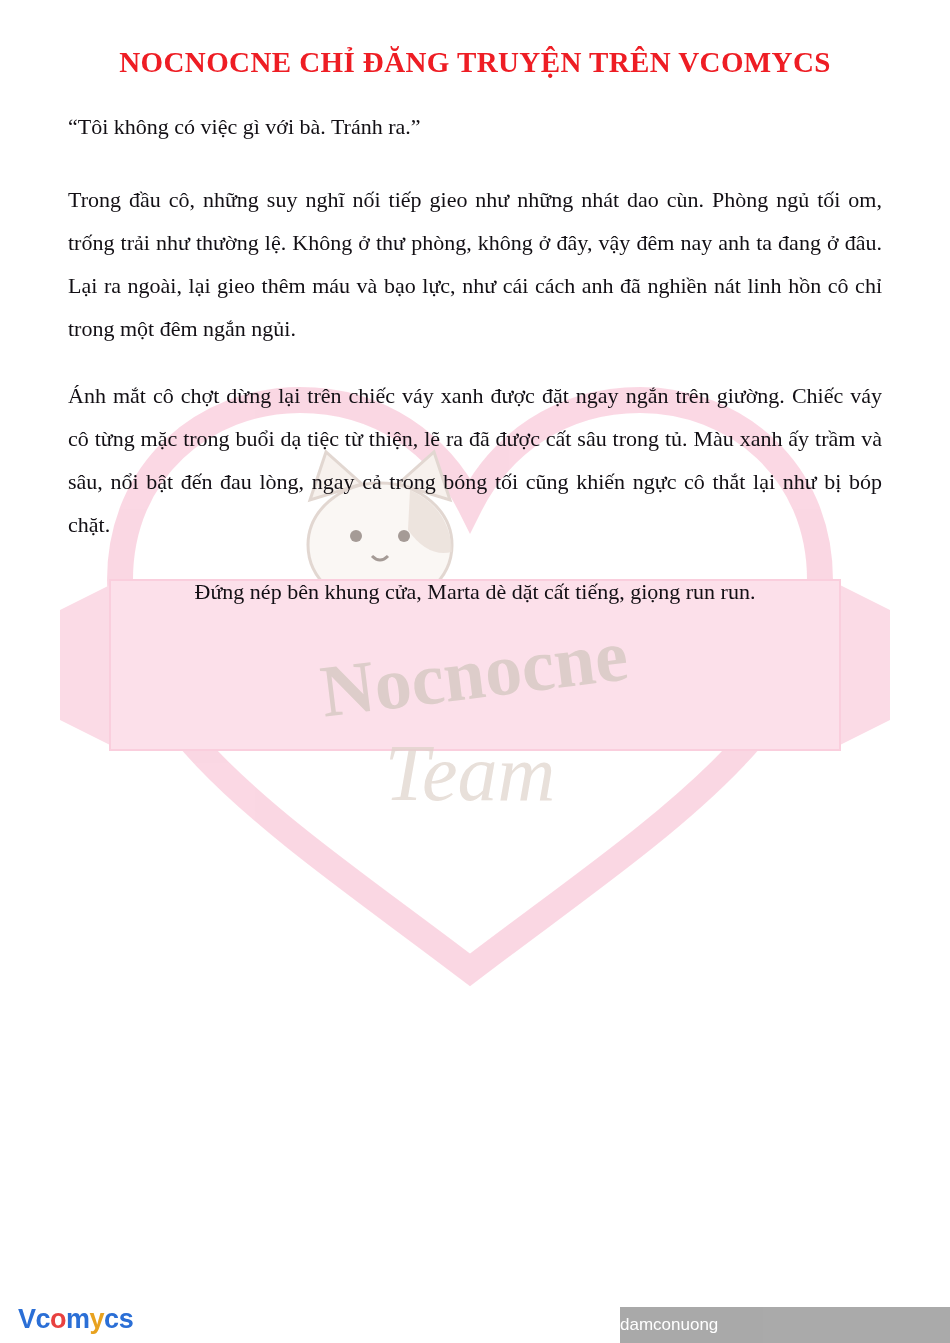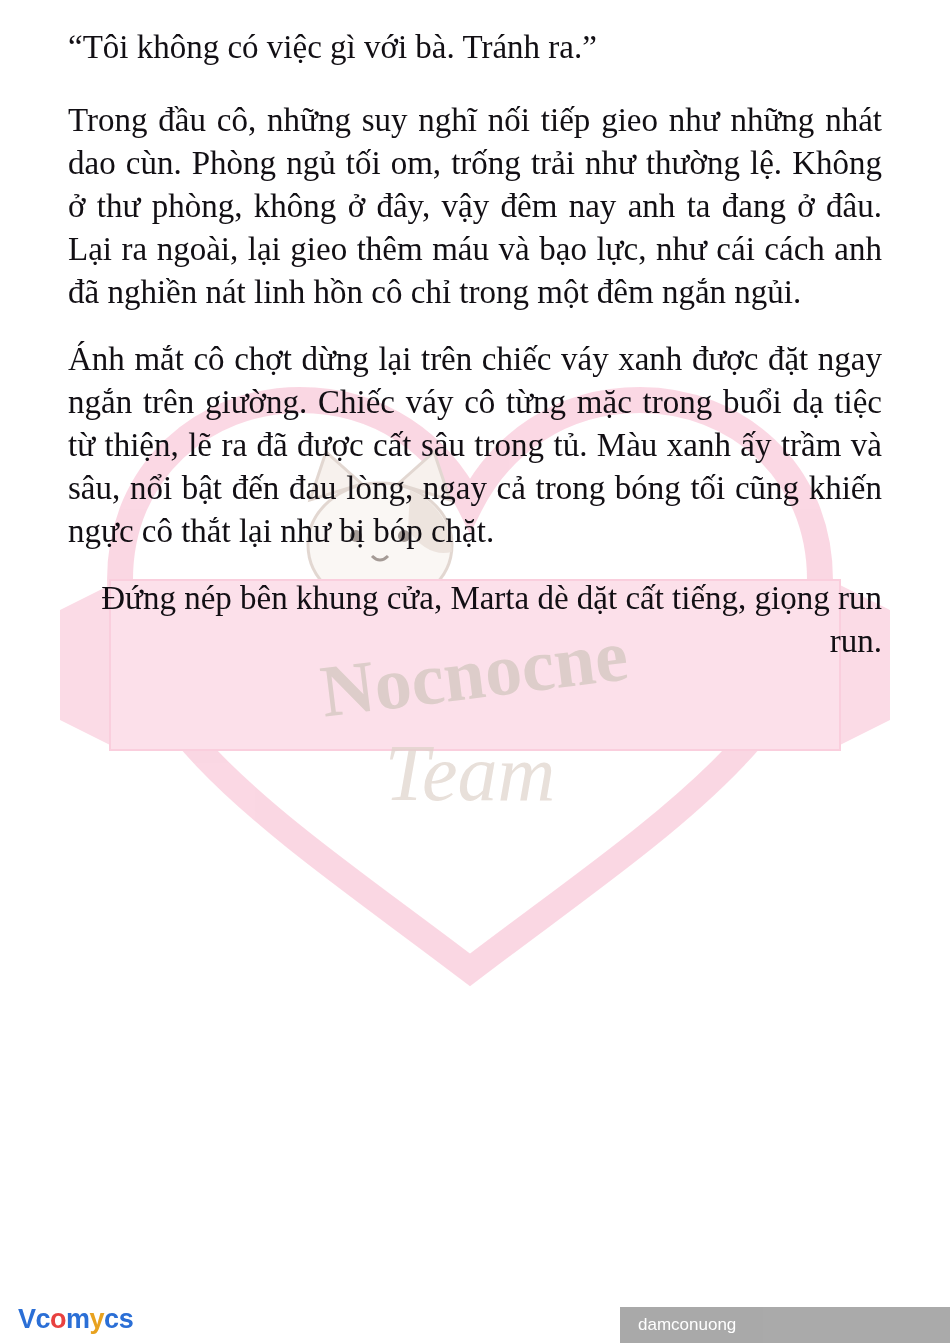--- a/index.html
+++ b/index.html
@@ -48,33 +48,33 @@
   }
 
   
   .content {
     position: relative;
     z-index: 2;
     padding: 26px 68px 0 68px;
   }
   .para {
     font-family: "Liberation Serif", serif;
-    font-size: 33px;
+    font-size: 22px;
     line-height: 43px;
     color: #120f14;
     margin: 0 0 24px 0;
     text-align: justify;
     text-justify: inter-word;
   }
   .para.first {
     margin-bottom: 30px;
     text-align: left;
   }
   .para.last {
-    text-align: right;
+    text-align: center;
   }
 
   
   .footer {
     position: absolute;
     left: 0;
     bottom: 0;
     width: 950px;
     height: 48px;
     z-index: 3;
@@ -102,21 +102,20 @@
     right: 0;
     bottom: 0;
     width: 330px;
     height: 36px;
     background: #9b9b9b;
     color: #ffffff;
     font-family: "Liberation Sans", sans-serif;
     font-size: 17px;
     display: flex;
     align-items: center;
-    padding-left: 18px;
     box-sizing: border-box;
     opacity: 0.85;
   }
 </style>
 </head>
 <body>
 
 <div class="page">
 
   <div class="watermark">
@@ -142,20 +141,23 @@
           <path d="M110 300 L 840 300 L 840 470 L 110 470 Z" fill="none" stroke="#f6a7c2" stroke-width="2"></path>
         </g>
 
         <text x="475" y="418" text-anchor="middle" font-family="Liberation Serif, serif" font-size="74" font-weight="bold" fill="#b09a8d" opacity="0.75" transform="rotate(-7 475 400)">Nocnocne</text>
 
         <text x="470" y="520" text-anchor="middle" font-family="Liberation Serif, serif" font-style="italic" font-size="80" fill="#c3ad9e" opacity="0.7">Team</text>
       </g>
     </svg>
   </div>
 
+  <div class="header">
+    <h1 class="header-title">NOCNOCNE CHỈ ĐĂNG TRUYỆN TRÊN VCOMYCS</h1>
+  </div>
 
   <div class="content">
     <p class="para first">“Tôi không có việc gì với bà. Tránh ra.”</p>
     <p class="para">Trong đầu cô, những suy nghĩ nối tiếp gieo như những nhát dao cùn. Phòng ngủ tối om, trống trải như thường lệ. Không ở thư phòng, không ở đây, vậy đêm nay anh ta đang ở đâu. Lại ra ngoài, lại gieo thêm máu và bạo lực, như cái cách anh đã nghiền nát linh hồn cô chỉ trong một đêm ngắn ngủi.</p>
     <p class="para">Ánh mắt cô chợt dừng lại trên chiếc váy xanh được đặt ngay ngắn trên giường. Chiếc váy cô từng mặc trong buổi dạ tiệc từ thiện, lẽ ra đã được cất sâu trong tủ. Màu xanh ấy trầm và sâu, nổi bật đến đau lòng, ngay cả trong bóng tối cũng khiến ngực cô thắt lại như bị bóp chặt.</p>
     <p class="para last">Đứng nép bên khung cửa, Marta dè dặt cất tiếng, giọng run run.</p>
   </div>
 
   <div class="footer">
     <div class="footer-left">

